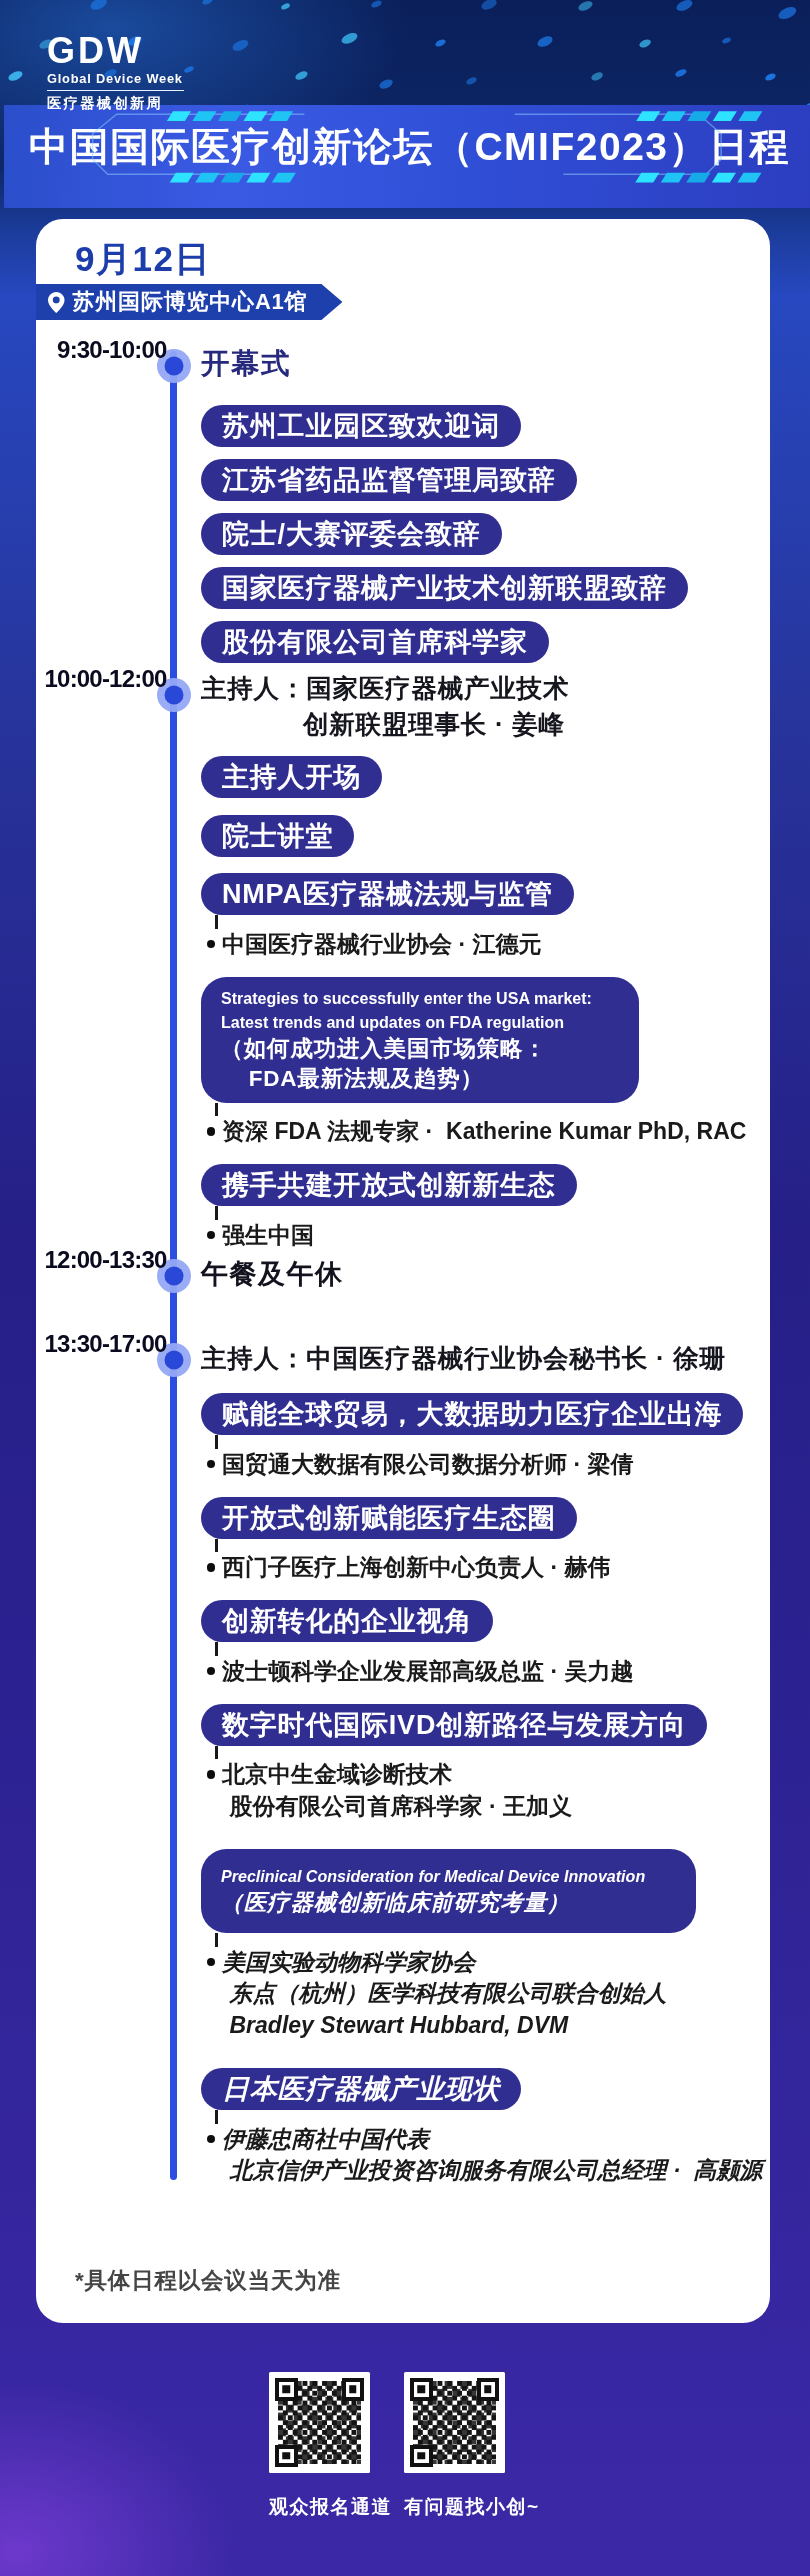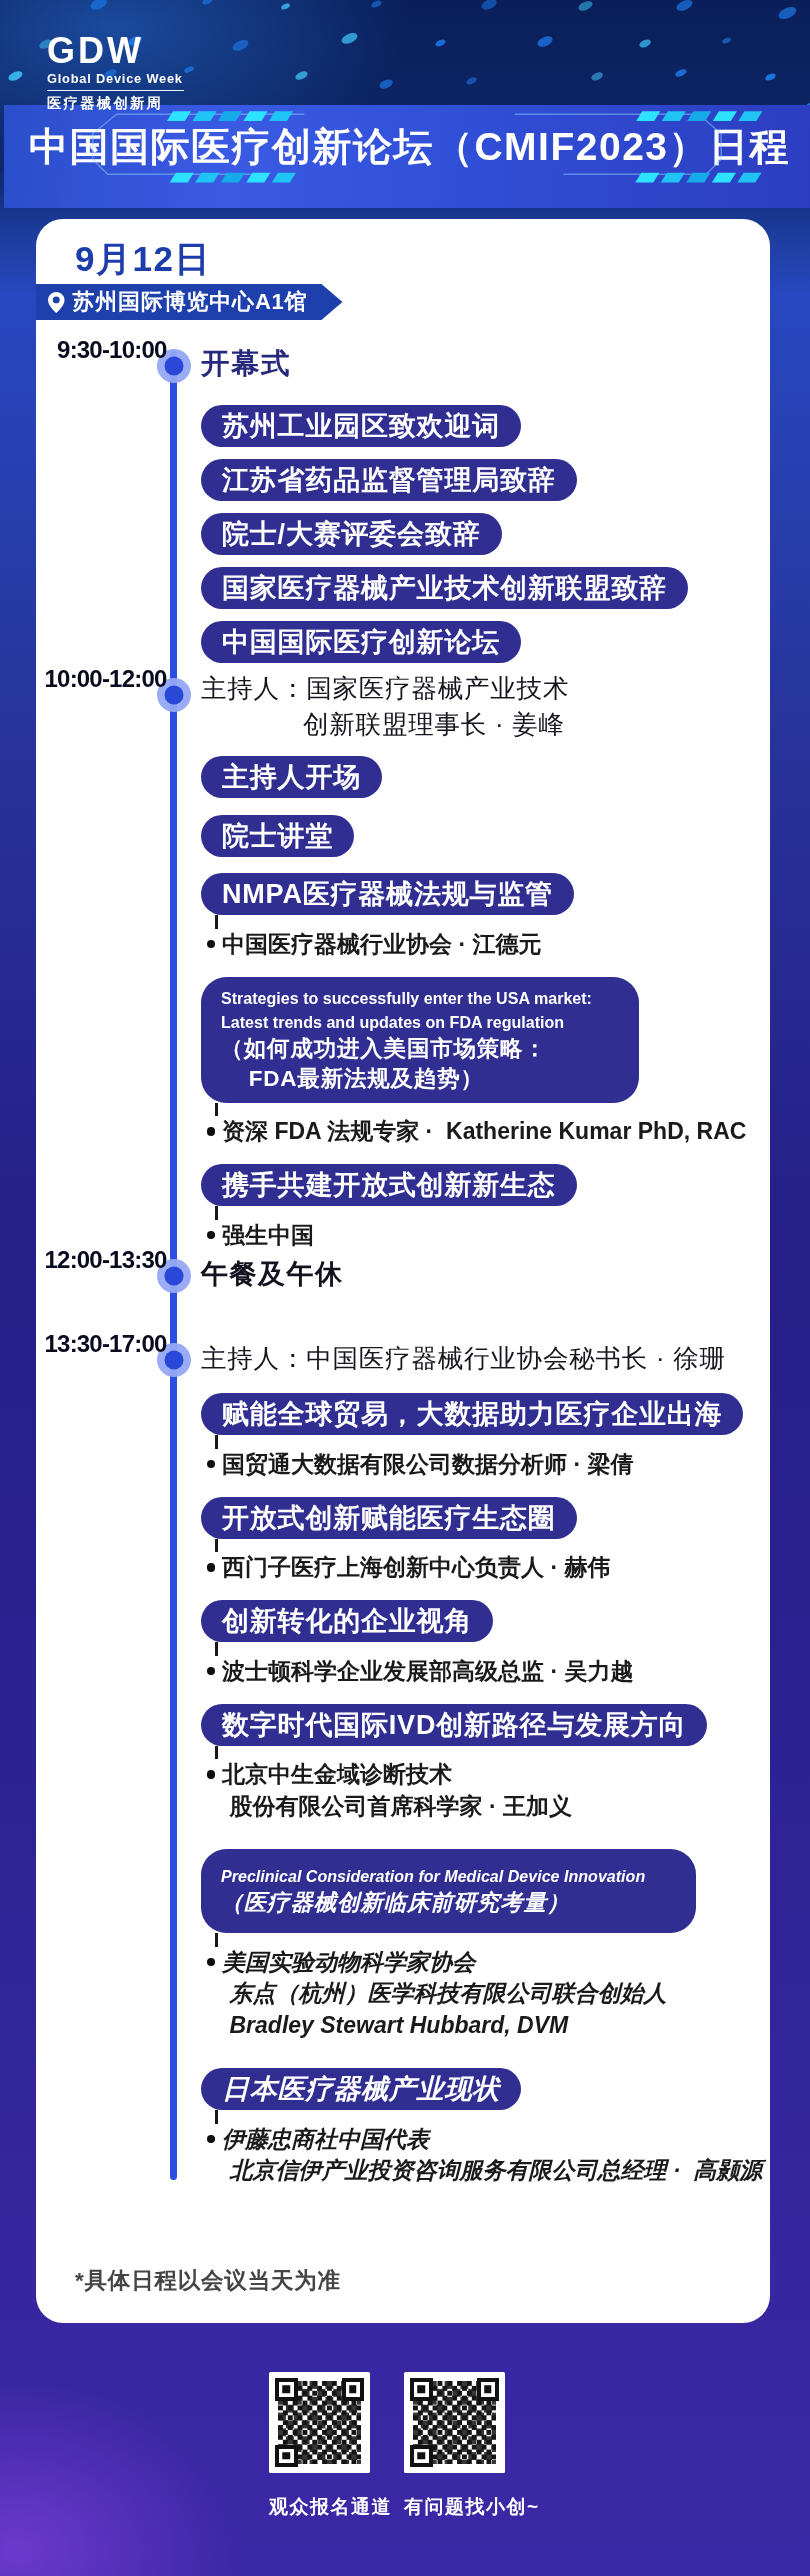--- a/index.html
+++ b/index.html
@@ -44,21 +44,21 @@
   .d1{top:130px}.d2{top:459px}.d3{top:1040px}.d4{top:1124px}
   .time{position:absolute;left:4.5px;width:126px;text-align:right;font-size:24px;font-weight:800;
     color:#0b0b20;letter-spacing:-0.8px;line-height:31.5px;}
   .t1{top:115px}.t2{top:444px}.t3{top:1025px}.t4{top:1109px}
   
   .sec{position:absolute;left:165px;}
   .s1-head{top:128px;font-size:28.5px;font-weight:800;color:#272a7c;line-height:33px;letter-spacing:1.5px;}
   .s1-pills{top:186px;}
   .stack{margin-bottom:12px;}
   .s2-host{top:451px;}
-  .host-line{font-size:25.5px;font-weight:400;color:#16161f;line-height:36px;letter-spacing:0.8px;white-space:pre;}
+  .host-line{font-size:25.5px;font-weight:700;color:#16161f;line-height:36px;letter-spacing:0.8px;white-space:pre;}
   .host-indent{padding-left:102px;}
   .s2-talks{top:537px;}
   .lunch{top:1039px;font-size:27px;font-weight:700;color:#13131f;line-height:33px;letter-spacing:1.5px;}
   .s3-host{top:1121px;}
   .s3-talks{top:1174px;}
   .talk{margin-bottom:16.5px;}
   .talk.mt{margin-top:27px;font-style:italic;}
   .pill{display:inline-block;height:42px;line-height:42px;padding:0 21px;border-radius:22.5px;
     background:#312e92;color:#ffffff;font-size:27px;font-weight:800;letter-spacing:0.8px;white-space:nowrap;}
   .conn{width:3px;height:13.5px;background:#17171c;margin-left:13.5px;}
@@ -212,21 +212,21 @@
     <div class="time t3">12:00-13:30</div>
     <div class="time t4">13:30-17:00</div>
 
     <div class="sec s1-head">开幕式</div>
 
     <div class="sec s1-pills">
       <div class="stack"><span class="pill">苏州工业园区致欢迎词</span></div>
       <div class="stack"><span class="pill">江苏省药品监督管理局致辞</span></div>
       <div class="stack"><span class="pill">院士/大赛评委会致辞</span></div>
       <div class="stack"><span class="pill">国家医疗器械产业技术创新联盟致辞</span></div>
-      <div class="stack"><span class="pill">中国国际医疗创新论坛</span></div>
+      <div class="stack"><span class="pill">股份有限公司首席科学家</span></div>
     </div>
 
     <div class="sec s2-host">
       <div class="host-line">主持人：国家医疗器械产业技术</div>
       <div class="host-line host-indent">创新联盟理事长 · 姜峰</div>
     </div>
 
     <div class="sec s2-talks">
       <div class="talk">
         <span class="pill">主持人开场</span>

